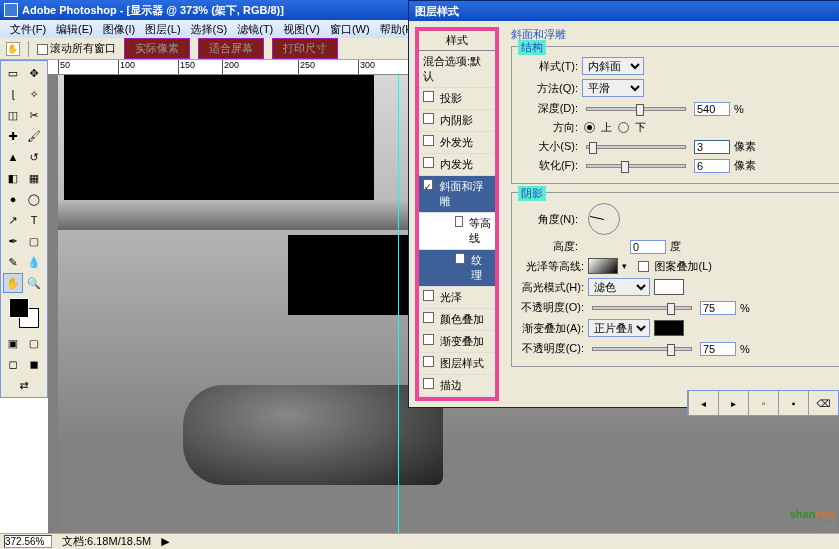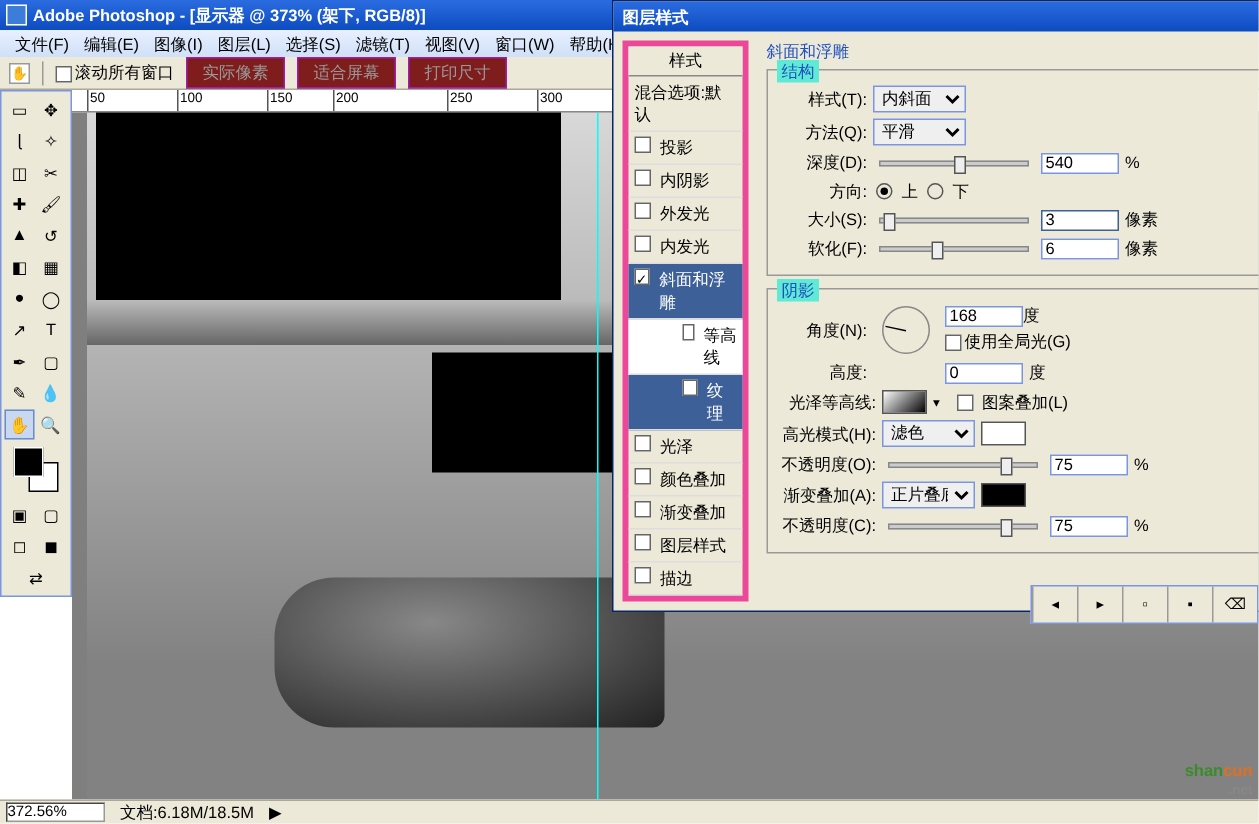--- a/index.html
+++ b/index.html
@@ -23,39 +23,39 @@
 .swatch .fg{width:20px;height:20px;background:#000;border:1px solid #fff;position:absolute;top:0;left:0;z-index:1}
 .swatch .bg{width:20px;height:20px;background:#fff;border:1px solid #000;position:absolute;bottom:0;right:0}
 .canvas{position:absolute;left:48px;top:75px;right:0;bottom:16px;background:#7f7f7f;overflow:hidden}
 .img{position:absolute;left:10px;top:0;right:0;bottom:0;background:linear-gradient(#d8d8d8,#828282 80%)}
 .mon{position:absolute;left:6px;top:-10px;width:310px;height:135px;background:#000}
 .bezel{position:absolute;left:0;top:125px;width:370px;height:30px;background:linear-gradient(#bbb,#666)}
 .blk{position:absolute;left:230px;top:160px;width:170px;height:80px;background:#000}
 .stand{position:absolute;left:125px;top:310px;width:260px;height:100px;background:radial-gradient(ellipse at 40% 30%,#888,#222);border-radius:40px 8px 8px 40px}
 .guide{position:absolute;left:340px;top:0;bottom:0;width:1px;background:#0ff}
 .statusbar{position:absolute;left:0;bottom:0;right:0;height:16px;background:#ece9d8;border-top:1px solid #aca899;display:flex;align-items:center;padding:0 4px;gap:10px;font-size:10px}
-.statusbar input{width:66px;font-size:10px;border:1px inset #999}
+.statusbar input{width:48px;font-size:10px;border:1px inset #999}
 
 .dlg{position:absolute;left:408px;top:0;width:626px;background:#ece9d8;border:1px solid #0a246a}
 .dlg-t{height:20px;background:linear-gradient(#2a6ce0,#0d4cc0);color:#fff;display:flex;align-items:center;padding:0 6px;font-weight:bold}
 .dlg-b{padding:6px;display:flex;gap:6px}
 .styles{width:84px;border:4px solid #ec4899}
 .styles .hdr{background:#ece9d8;text-align:center;border-bottom:1px solid #888;padding:2px}
 .styles .row{padding:3px 4px;display:flex;align-items:flex-start;gap:4px;border-bottom:1px solid #ddd}
 .styles .row.sel{background:#3d6099;color:#fff}
 .styles .row.sub{padding-left:36px;background:#fff}
 .styles .row.sub.sel{background:#3d6099;color:#fff}
 .settings{flex:1;padding:0 6px}
 .fs{border:1px solid #999;padding:6px 8px;margin-bottom:8px;position:relative}
 .fs>.lg{position:absolute;top:-7px;left:6px;background:#5eead4;padding:0 3px;color:#2050c0}
 .fr{display:flex;align-items:center;margin:4px 0;gap:4px}
 .fr .lbl{width:58px;text-align:right}
 .fr select,.fr input[type=text]{border:1px solid #7a96df;font-size:11px;padding:1px}
 .fr select{width:62px;height:18px}
-.fr input[type=text]{width:52px;text-align:left;padding:0 2px}
+.fr input[type=text]{width:36px;text-align:left;padding:0 2px}
 .slider{width:100px;height:4px;background:#ccc;border:1px solid #888;position:relative;margin:0 4px}
 .slider .th{position:absolute;top:-4px;width:8px;height:12px;background:#eee;border:1px solid #555}
 .rad{width:11px;height:11px;border:1px solid #555;border-radius:50%;display:inline-block;vertical-align:middle;margin:0 2px}
 .rad.on::after{content:"";display:block;width:5px;height:5px;background:#000;border-radius:50%;margin:2px}
 .ang{width:32px;height:32px;border:1px solid #888;border-radius:50%;position:relative;margin:0 6px}
 .ang::after{content:"";position:absolute;left:50%;top:50%;width:14px;height:1px;background:#000;transform-origin:left;transform:rotate(-168deg)}
 .csw{width:30px;height:16px;border:1px solid #555;display:inline-block}
 .logo{position:absolute;right:4px;bottom:18px;font-size:15px;font-weight:bold}
 .logo .g{color:#3a8c2a}.logo .o{color:#e07020}.logo .n{color:#888;font-size:9px;display:block;text-align:right}
 .panels{position:absolute;right:0;top:390px;width:152px;height:26px;background:#ece9d8;border:1px solid #7a96df;display:flex}
@@ -253,24 +253,20 @@
             </div>
             <input type="text" value="6" style="">
             <span>像素</span>
           </div>
       </div>
       <div class="fs">
         <span class="lg">阴影</span>
         <div class="fr">
             <span class="lbl">角度(N):</span>
           <div class="ang"></div>
-          <div>
-            <div><input type="text" value="168" style=""><span>度</span></div>
-            <div style="margin:2px 0"><span class="chk"></span><span>使用全局光(G)</span></div>
-          </div>
         </div>
         <div class="fr">
             <span class="lbl">高度:</span>
             <span style="width:44px"></span>
             <input type="text" value="0" style="">
             <span>度</span>
           </div>
         <div class="fr"><span class="lbl" style="width:64px">光泽等高线:</span><span class="csw" style="background:linear-gradient(135deg,#fff,#000)"></span><span style="font-size:9px">▾</span>&nbsp;<span class="chk"></span><span>图案叠加(L)</span></div>
         <div class="fr">
             <span class="lbl" style="width:64px">高光模式(H):</span>

